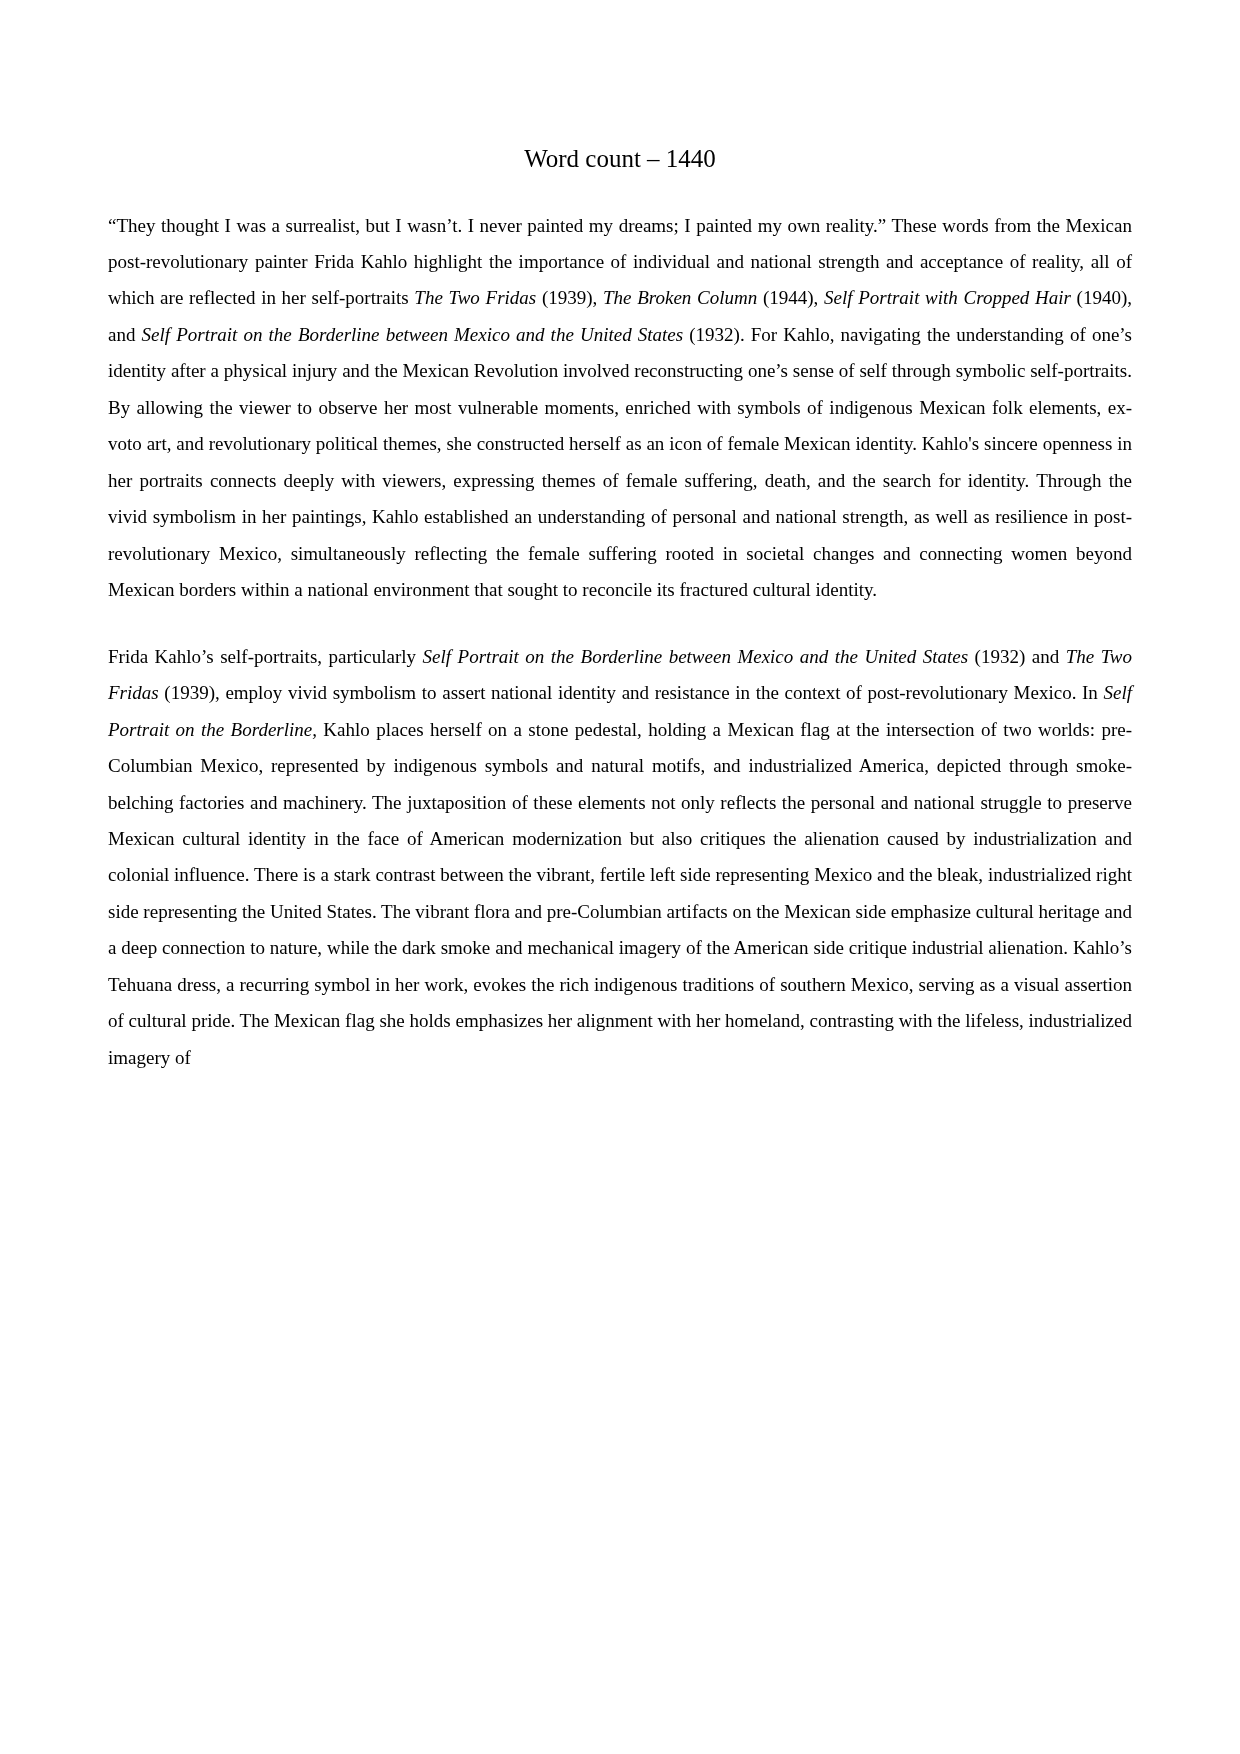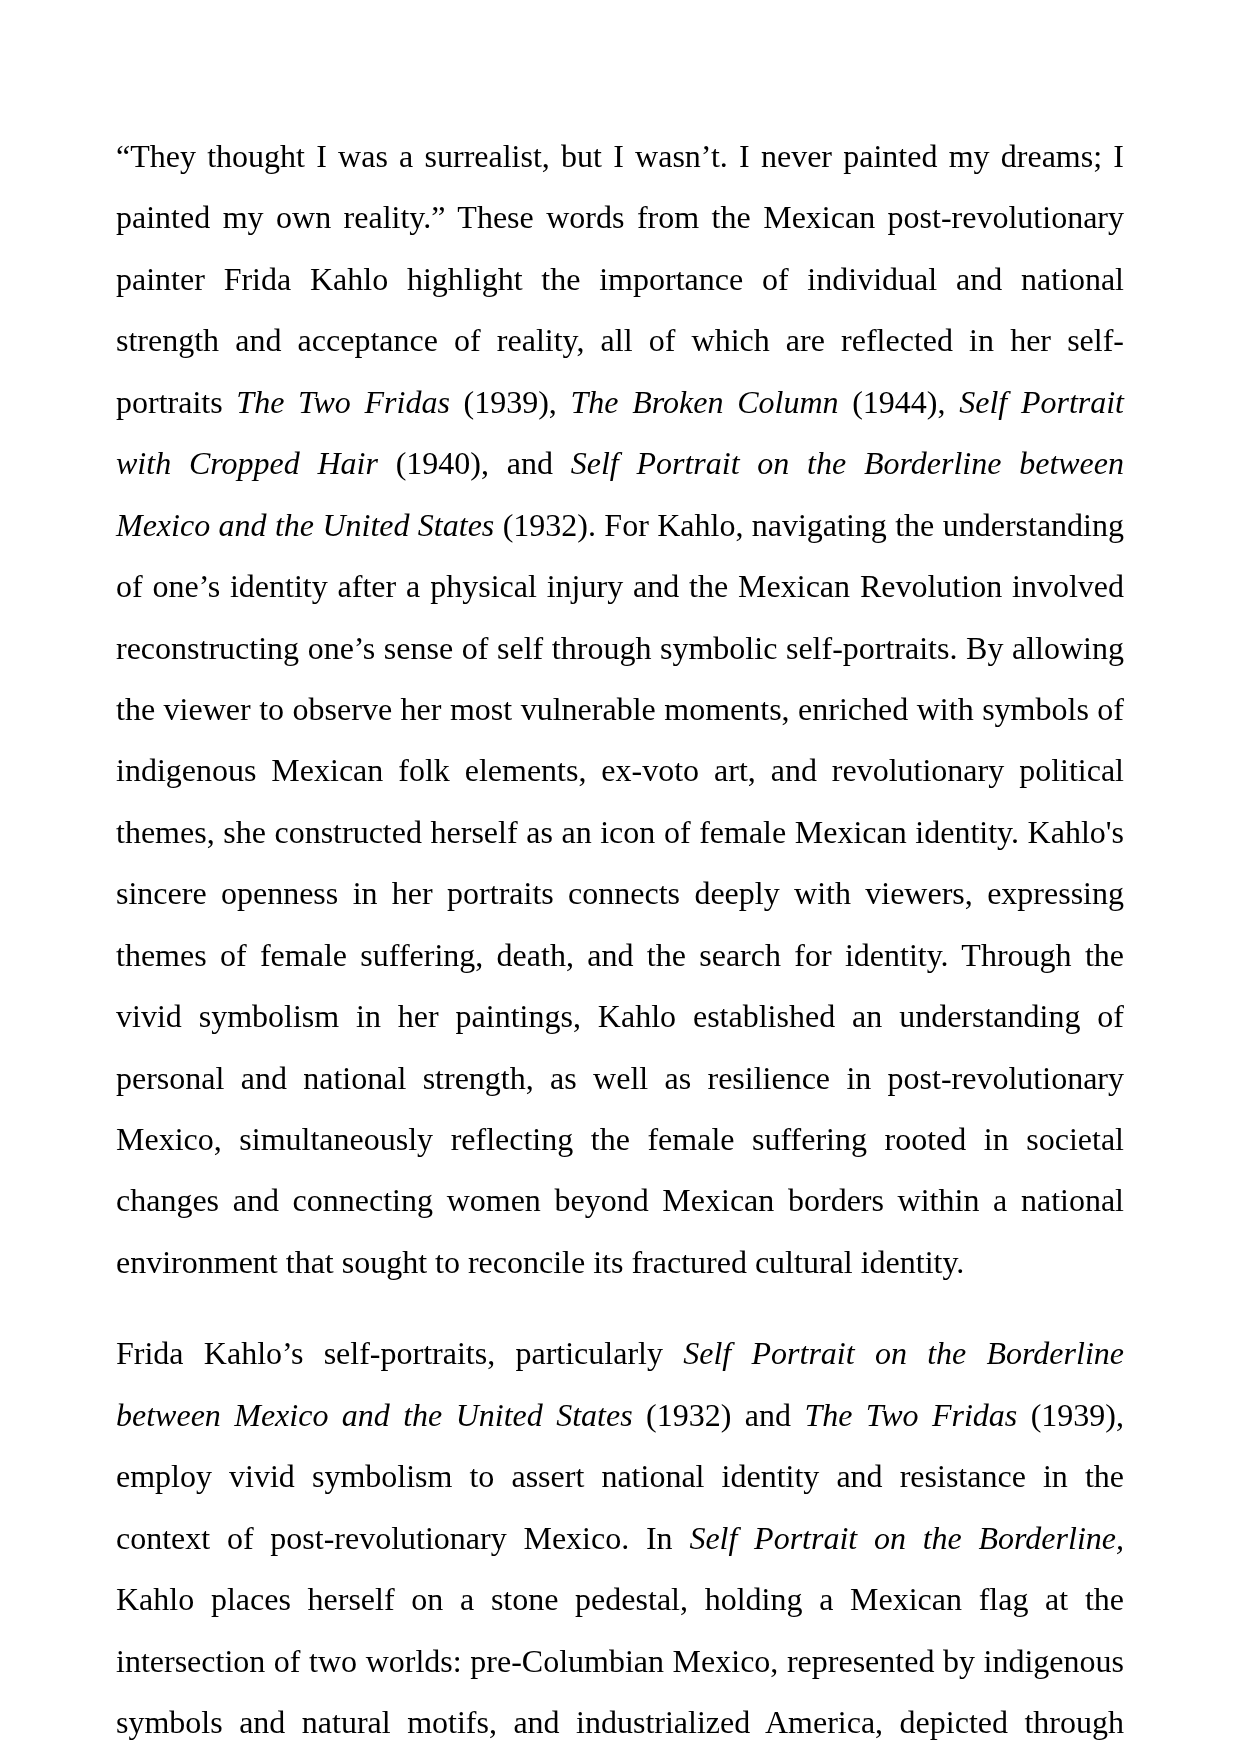--- a/index.html
+++ b/index.html
@@ -31,41 +31,42 @@
     letter-spacing: 0.1px;
   }
   .word-count {
     text-align: center;
     font-size: 25px;
     line-height: 1.5;
     margin-top: 44px;
     margin-bottom: 0;
   }
   .body-par {
-    font-size: 32px;
+    font-size: 19px;
     line-height: 1.92;
     text-align: justify;
     text-justify: inter-word;
-    margin: 12px;
+    margin: 4px;
     hyphens: none;
   }
   .body-par.first {
     margin-top: 30px;
   }
   .body-par.second {
     margin-top: 30px;
   }
   em {
     font-style: italic;
   }
 </style>
 </head>
 <body>
 
 <div class="page">
 
 
+  <div class="word-count">Word count – 1440</div>
 
   <p class="body-par first">“They thought I was a surrealist, but I wasn’t. I never painted my dreams; I painted my own reality.” These words from the Mexican post-revolutionary painter Frida Kahlo highlight the importance of individual and national strength and acceptance of reality, all of which are reflected in her self-portraits <em>The Two Fridas</em> (1939), <em>The Broken Column</em> (1944), <em>Self Portrait with Cropped Hair</em> (1940), and <em>Self Portrait on the Borderline between Mexico and the United States</em> (1932). For Kahlo, navigating the understanding of one’s identity after a physical injury and the Mexican Revolution involved reconstructing one’s sense of self through symbolic self-portraits. By allowing the viewer to observe her most vulnerable moments, enriched with symbols of indigenous Mexican folk elements, ex-voto art, and revolutionary political themes, she constructed herself as an icon of female Mexican identity. Kahlo's sincere openness in her portraits connects deeply with viewers, expressing themes of female suffering, death, and the search for identity. Through the vivid symbolism in her paintings, Kahlo established an understanding of personal and national strength, as well as resilience in post-revolutionary Mexico, simultaneously reflecting the female suffering rooted in societal changes and connecting women beyond Mexican borders within a national environment that sought to reconcile its fractured cultural identity.</p>
 
   <p class="body-par second">Frida Kahlo’s self-portraits, particularly <em>Self Portrait on the Borderline between Mexico and the United States</em> (1932) and <em>The Two Fridas</em> (1939), employ vivid symbolism to assert national identity and resistance in the context of post-revolutionary Mexico. In <em>Self Portrait on the Borderline,</em> Kahlo places herself on a stone pedestal, holding a Mexican flag at the intersection of two worlds: pre-Columbian Mexico, represented by indigenous symbols and natural motifs, and industrialized America, depicted through smoke-belching factories and machinery. The juxtaposition of these elements not only reflects the personal and national struggle to preserve Mexican cultural identity in the face of American modernization but also critiques the alienation caused by industrialization and colonial influence. There is a stark contrast between the vibrant, fertile left side representing Mexico and the bleak, industrialized right side representing the United States. The vibrant flora and pre-Columbian artifacts on the Mexican side emphasize cultural heritage and a deep connection to nature, while the dark smoke and mechanical imagery of the American side critique industrial alienation. Kahlo’s Tehuana dress, a recurring symbol in her work, evokes the rich indigenous traditions of southern Mexico, serving as a visual assertion of cultural pride. The Mexican flag she holds emphasizes her alignment with her homeland, contrasting with the lifeless, industrialized imagery of</p>
 
 </div>
 
 </body></html>

